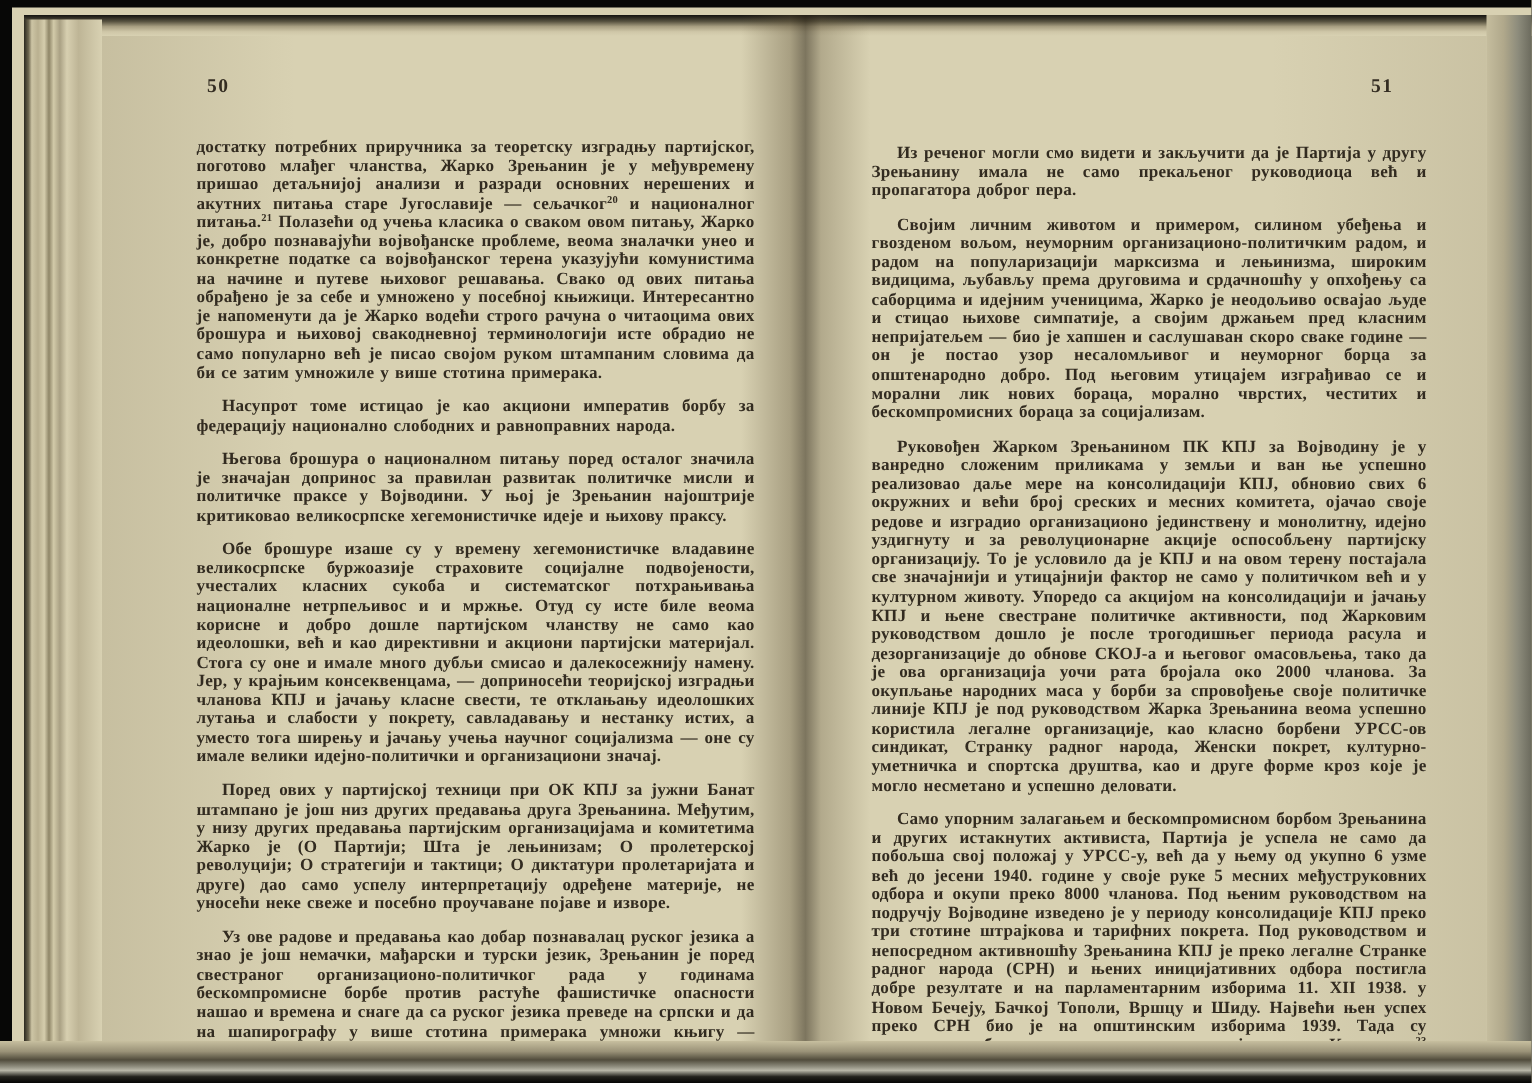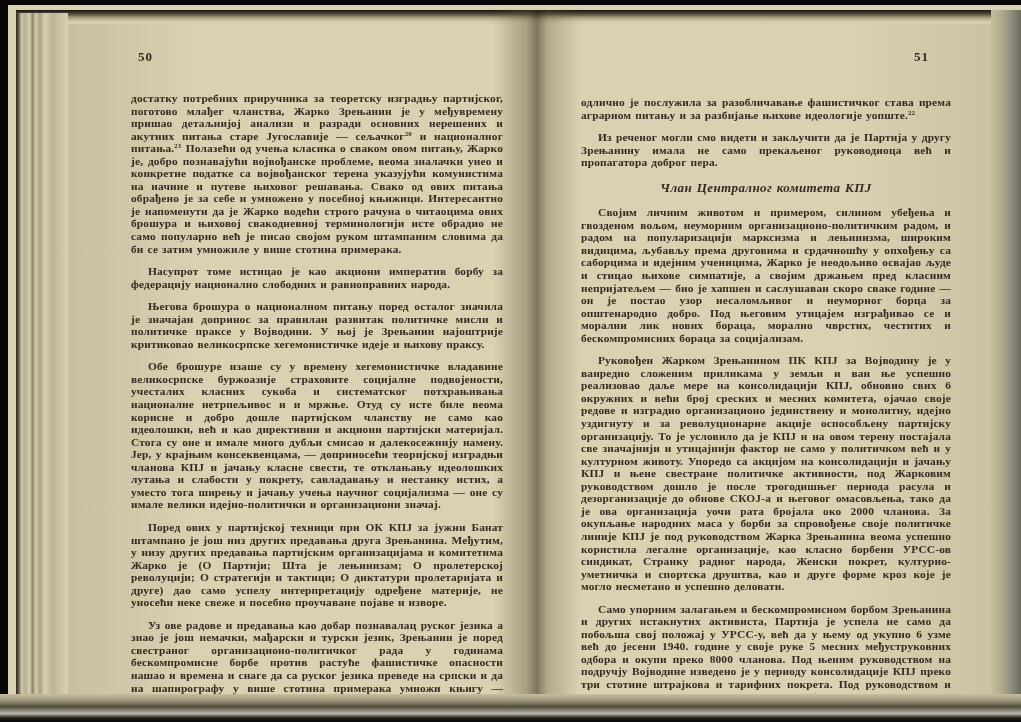--- a/index.html
+++ b/index.html
@@ -106,24 +106,22 @@
         <p class="para">достатку потребних приручника за теоретску изградњу партијског, поготово млађег чланства, Жарко Зрењанин је у међувремену пришао детаљнијој анализи и разради основних нерешених и акутних питања старе Југославије — сељачког<sup>20</sup> и националног питања.<sup>21</sup> Полазећи од учења класика о сваком овом питању, Жарко је, добро познавајући војвођанске проблеме, веома зналачки унео и конкретне податке са војвођанског терена указујући комунистима на начине и путеве њиховог решавања. Свако од ових питања обрађено је за себе и умножено у посебној књижици. Интересантно је напоменути да је Жарко водећи строго рачуна о читаоцима ових брошура и њиховој свакодневној терминологији исте обрадио не само популарно већ је писао својом руком штампаним словима да би се затим умножиле у више стотина примерака.</p>
         <p class="para indent">Насупрот томе истицао је као акциони императив борбу за федерацију национално слободних и равноправних народа.</p>
         <p class="para indent">Његова брошура о националном питању поред осталог значила је значајан допринос за правилан развитак политичке мисли и политичке праксе у Војводини. У њој је Зрењанин најоштрије критиковао великосрпске хегемонистичке идеје и њихову праксу.</p>
         <p class="para indent">Обе брошуре изаше су у времену хегемонистичке владавине великосрпске буржоазије страховите социјалне подвојености, учесталих класних сукоба и систематског потхрањивања националне нетрпељивос и и мржње. Отуд су исте биле веома корисне и добро дошле партијском чланству не само као идеолошки, већ и као директивни и акциони партијски материјал. Стога су оне и имале много дубљи смисао и далекосежнију намену. Јер, у крајњим консеквенцама, — доприносећи теоријској изградњи чланова КПЈ и јачању класне свести, те отклањању идеолошких лутања и слабости у покрету, савладавању и нестанку истих, а уместо тога ширењу и јачању учења научног социјализма — оне су имале велики идејно-политички и организациони значај.</p>
         <p class="para indent">Поред ових у партијској техници при ОК КПЈ за јужни Банат штампано је још низ других предавања друга Зрењанина. Међутим, у низу других предавања партијским организацијама и комитетима Жарко је (О Партији; Шта је лењинизам; О пролетерској револуцији; О стратегији и тактици; О диктатури пролетаријата и друге) дао само успелу интерпретацију одређене материје, не уносећи неке свеже и посебно проучаване појаве и изворе.</p>
         <p class="para indent">Уз ове радове и предавања као добар познавалац руског језика а знао је још немачки, мађарски и турски језик, Зрењанин је поред свестраног организационо-политичког рада у годинама бескомпромисне борбе против растуће фашистичке опасности нашао и времена и снаге да са руског језика преведе на српски и да на шапирографу у више стотина примерака умножи књигу — <em>Аграрна политика немачког фашизма</em>, од напредног економисте Сегала. Све ове брошуре и књиге прорађиване су на партијским састанцима и то не само у Банату и Војводини, већ и ван њених граница па и у Србији, где је било упућено око 200 примерака ове књиге. Сегалова књига је била веома актуелна с обзиром на садржину коју је доносила, а</p>
       </div>
 
     <div class="text-col" id="right-col">
       <div id="right-top">
-          <p class="para">одлично је послужила за разобличавање фашистичког става према аграрном питању и за разбијање њихове идеологије уопште.<sup>22</sup></p>
           <p class="para indent">Из реченог могли смо видети и закључити да је Партија у другу Зрењанину имала не само прекаљеног руководиоца већ и пропагатора доброг пера.</p>
         </div>
-      <div class="section-heading">Члан Централног комитета КПЈ</div>
       <div id="right-bottom">
           <p class="para indent">Својим личним животом и примером, силином убеђења и гвозденом вољом, неуморним организационо-политичким радом, и радом на популаризацији марксизма и лењинизма, широким видицима, љубављу према друговима и срдачношћу у опхођењу са саборцима и идејним ученицима, Жарко је неодољиво освајао људе и стицао њихове симпатије, а својим држањем пред класним непријатељем — био је хапшен и саслушаван скоро сваке године — он је постао узор несаломљивог и неуморног борца за општенародно добро. Под његовим утицајем изграђивао се и морални лик нових бораца, морално чврстих, честитих и бескомпромисних бораца за социјализам.</p>
           <p class="para indent">Руковођен Жарком Зрењанином ПК КПЈ за Војводину је у ванредно сложеним приликама у земљи и ван ње успешно реализовао даље мере на консолидацији КПЈ, обновио свих 6 окружних и већи број среских и месних комитета, ојачао своје редове и изградио организационо јединствену и монолитну, идејно уздигнуту и за револуционарне акције оспособљену партијску организацију. То је условило да је КПЈ и на овом терену постајала све значајнији и утицајнији фактор не само у политичком већ и у културном животу. Упоредо са акцијом на консолидацији и јачању КПЈ и њене свестране политичке активности, под Жарковим руководством дошло је после трогодишњег периода расула и дезорганизације до обнове СКОЈ-а и његовог омасовљења, тако да је ова организација уочи рата бројала око 2000 чланова. За окупљање народних маса у борби за спровођење своје политичке линије КПЈ је под руководством Жарка Зрењанина веома успешно користила легалне организације, као класно борбени УРСС-ов синдикат, Странку радног народа, Женски покрет, културно-уметничка и спортска друштва, као и друге форме кроз које је могло несметано и успешно деловати.</p>
           <p class="para indent">Само упорним залагањем и бескомпромисном борбом Зрењанина и других истакнутих активиста, Партија је успела не само да побољша свој положај у УРСС-у, већ да у њему од укупно 6 узме већ до јесени 1940. године у своје руке 5 месних међуструковних одбора и окупи преко 8000 чланова. Под њеним руководством на подручју Војводине изведено је у периоду консолидације КПЈ преко три стотине штрајкова и тарифних покрета. Под руководством и непосредном активношћу Зрењанина КПЈ је преко легалне Странке радног народа (СРН) и њених иницијативних одбора постигла добре резултате и на парламентарним изборима 11. XII 1938. у Новом Бечеју, Бачкој Тополи, Вршцу и Шиду. Највећи њен успех преко СРН био је на општинским изборима 1939. Тада су комунисти добили општинску управу у своје руке: у Куманима,<sup>23</sup> Меленцима,<sup>24</sup> Српском Арадцу<sup>25</sup> и Ченти.<sup>26</sup></p>
         </div>
     </div>
 
     <div class="edge-right"></div>
   </div>
   <div class="edge-bottom"></div>

